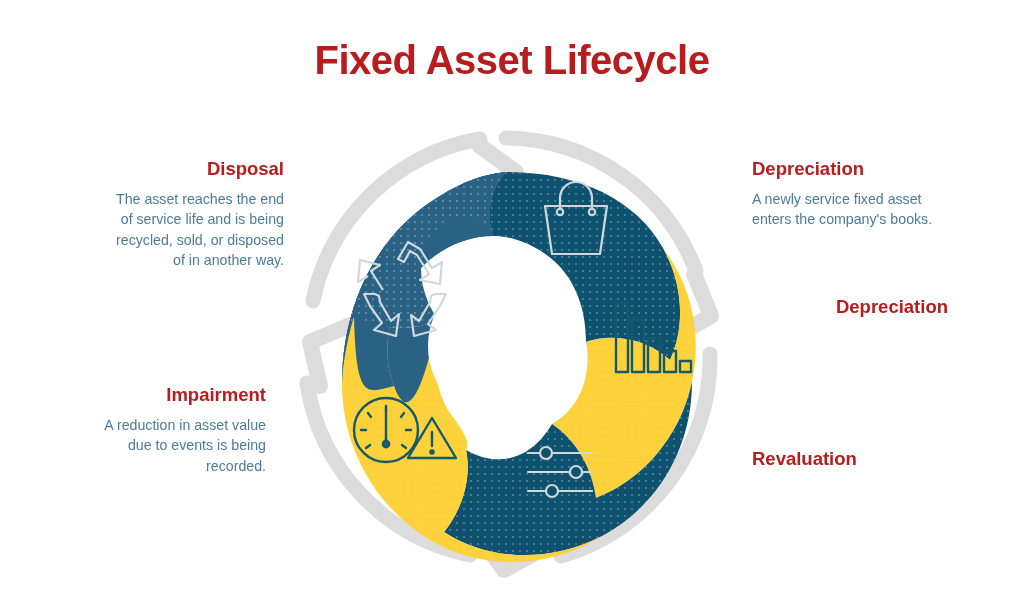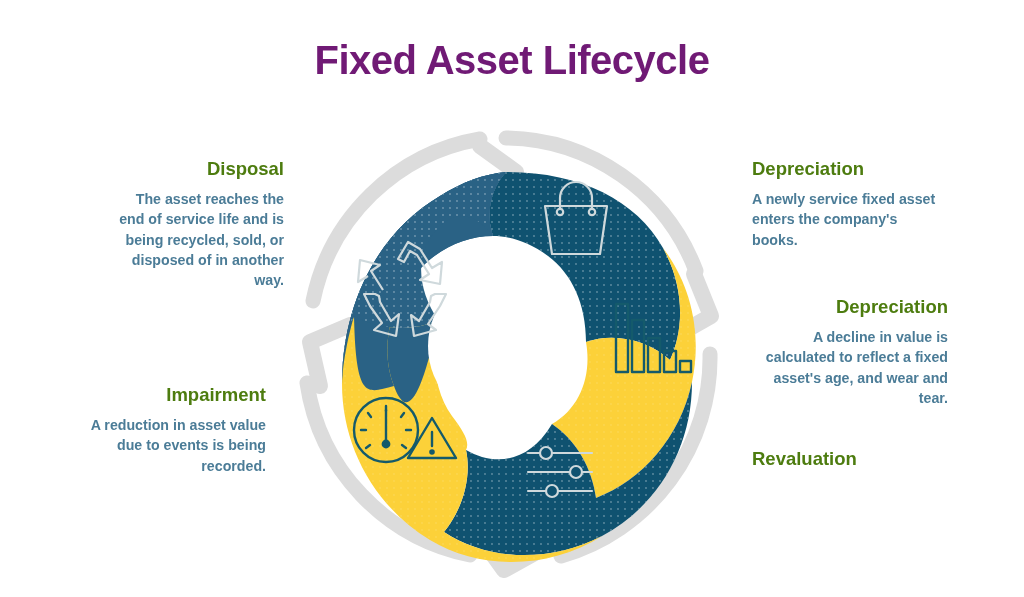--- a/index.html
+++ b/index.html
@@ -23,48 +23,47 @@
   
   .title {
     position: absolute;
     top: 38px;
     left: 0;
     width: 1024px;
     text-align: center;
     font-size: 40px;
     font-weight: bold;
     letter-spacing: -0.5px;
-    color: #701a75;
+    color: #b91c1c;
   }
 
   
   .wheel {
     position: absolute;
     left: 280px;
     top: 108px;
     width: 452px;
     height: 472px;
   }
   .wheel svg { display: block; width: 100%; height: 100%; }
 
   
   .block { position: absolute; }
 
   .block h2 {
     font-size: 18.5px;
     font-weight: bold;
-    color: #4d7c0f;
+    color: #b91c1c;
     margin-bottom: 9px;
     line-height: 1.2;
   }
   .block p {
     font-size: 14.2px;
     line-height: 1.42;
     color: #4b7c97;
-    font-weight: bold;
   }
 
   .block.right { text-align: left; }
   .block.left  { text-align: right; }
 
   #block-acquisition  { left: 752px; top: 158px;  width: 186px; }
   #block-depreciation { left: 752px; top: 296px;  width: 196px; text-align: right; }
   #block-revaluation  { left: 752px; top: 448px;  width: 196px; }
   #block-disposal     { left: 112px; top: 158px;  width: 172px; }
   #block-impairment   { left: 86px;  top: 384px;  width: 180px; }
@@ -272,21 +271,20 @@
     </svg>
   </div>
 
   <div class="block right" id="block-acquisition">
     <h2>Depreciation</h2>
     <p>A newly service fixed asset enters the company's books.</p>
   </div>
 
   <div class="block right" id="block-depreciation">
     <h2>Depreciation</h2>
-    <p>A decline in value is calculated to reflect a fixed asset's age, and wear and tear.</p>
   </div>
 
   <div class="block right" id="block-revaluation">
     <h2>Revaluation</h2>
   </div>
 
   <div class="block left" id="block-disposal">
     <h2>Disposal</h2>
     <p>The asset reaches the end of service life and is being recycled, sold, or disposed of in another way.</p>
   </div>

